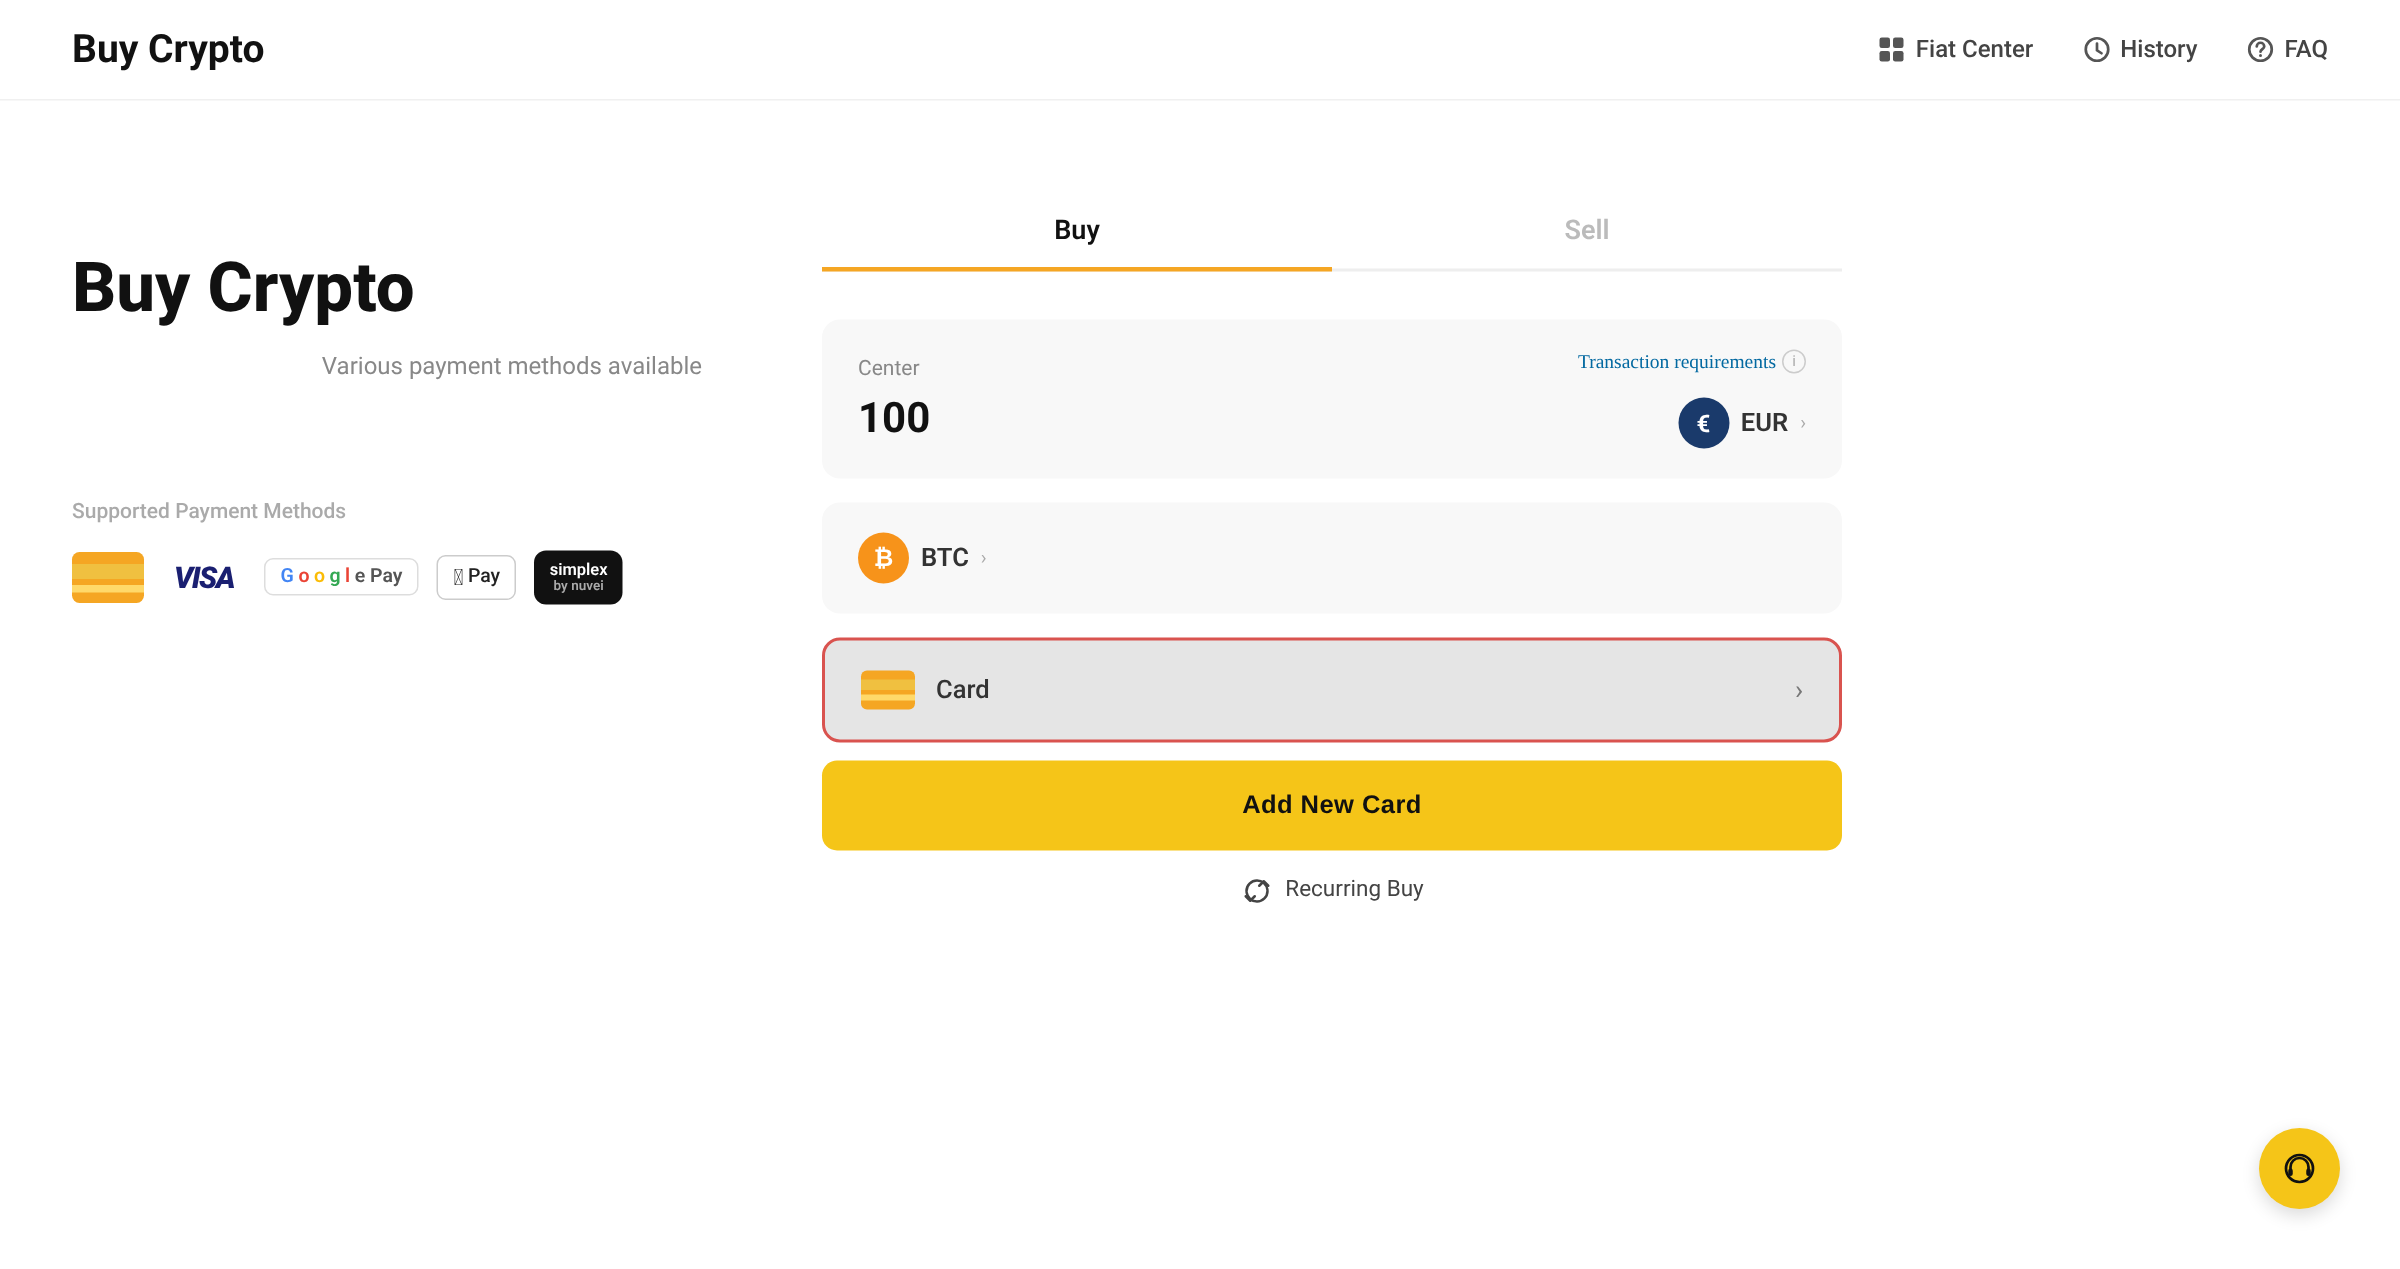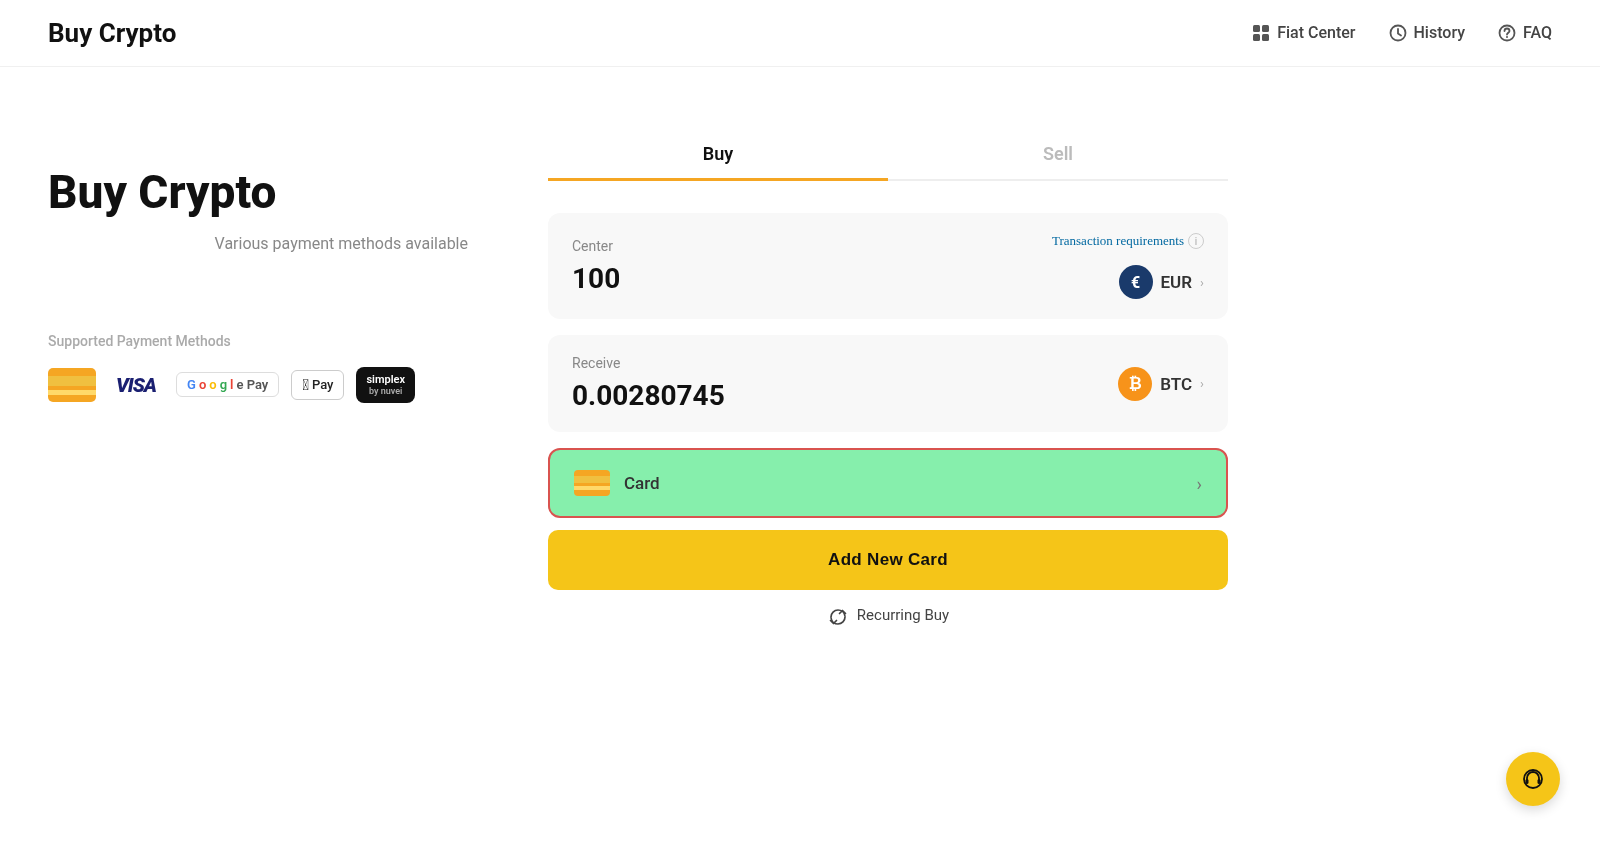--- a/index.html
+++ b/index.html
@@ -299,21 +299,21 @@
     .currency-arrow {
       font-size: 13px;
       color: #aaa;
     }
 
     
     .payment-method-row {
       width: 100%;
       border: 2px solid #d9534f;
       border-radius: 12px;
-      background: #86efac;
+      background: #e5e5e5;
       display: flex;
       align-items: center;
       justify-content: space-between;
       padding: 20px 24px;
       margin-bottom: 0;
       cursor: pointer;
       gap: 12px;
     }
     .pm-left {
       display: flex;
@@ -528,24 +528,20 @@
             </div>
             <span class="currency-name">EUR</span>
             <span class="currency-arrow">›</span>
           </div>
         </div>
       </div>
     </div>
 
     <div class="form-section">
       <div class="form-card">
-        <div class="form-top-row">
-          <div class="form-label">Receive</div>
-          <div class="form-value">0.00280745</div>
-        </div>
         <div style="display:flex; flex-direction:column; align-items:flex-end; justify-content:flex-end;">
           <div class="currency-selector">
             <div class="currency-icon-btc">
               <span>₿</span>
             </div>
             <span class="currency-name">BTC</span>
             <span class="currency-arrow">›</span>
           </div>
         </div>
       </div>

